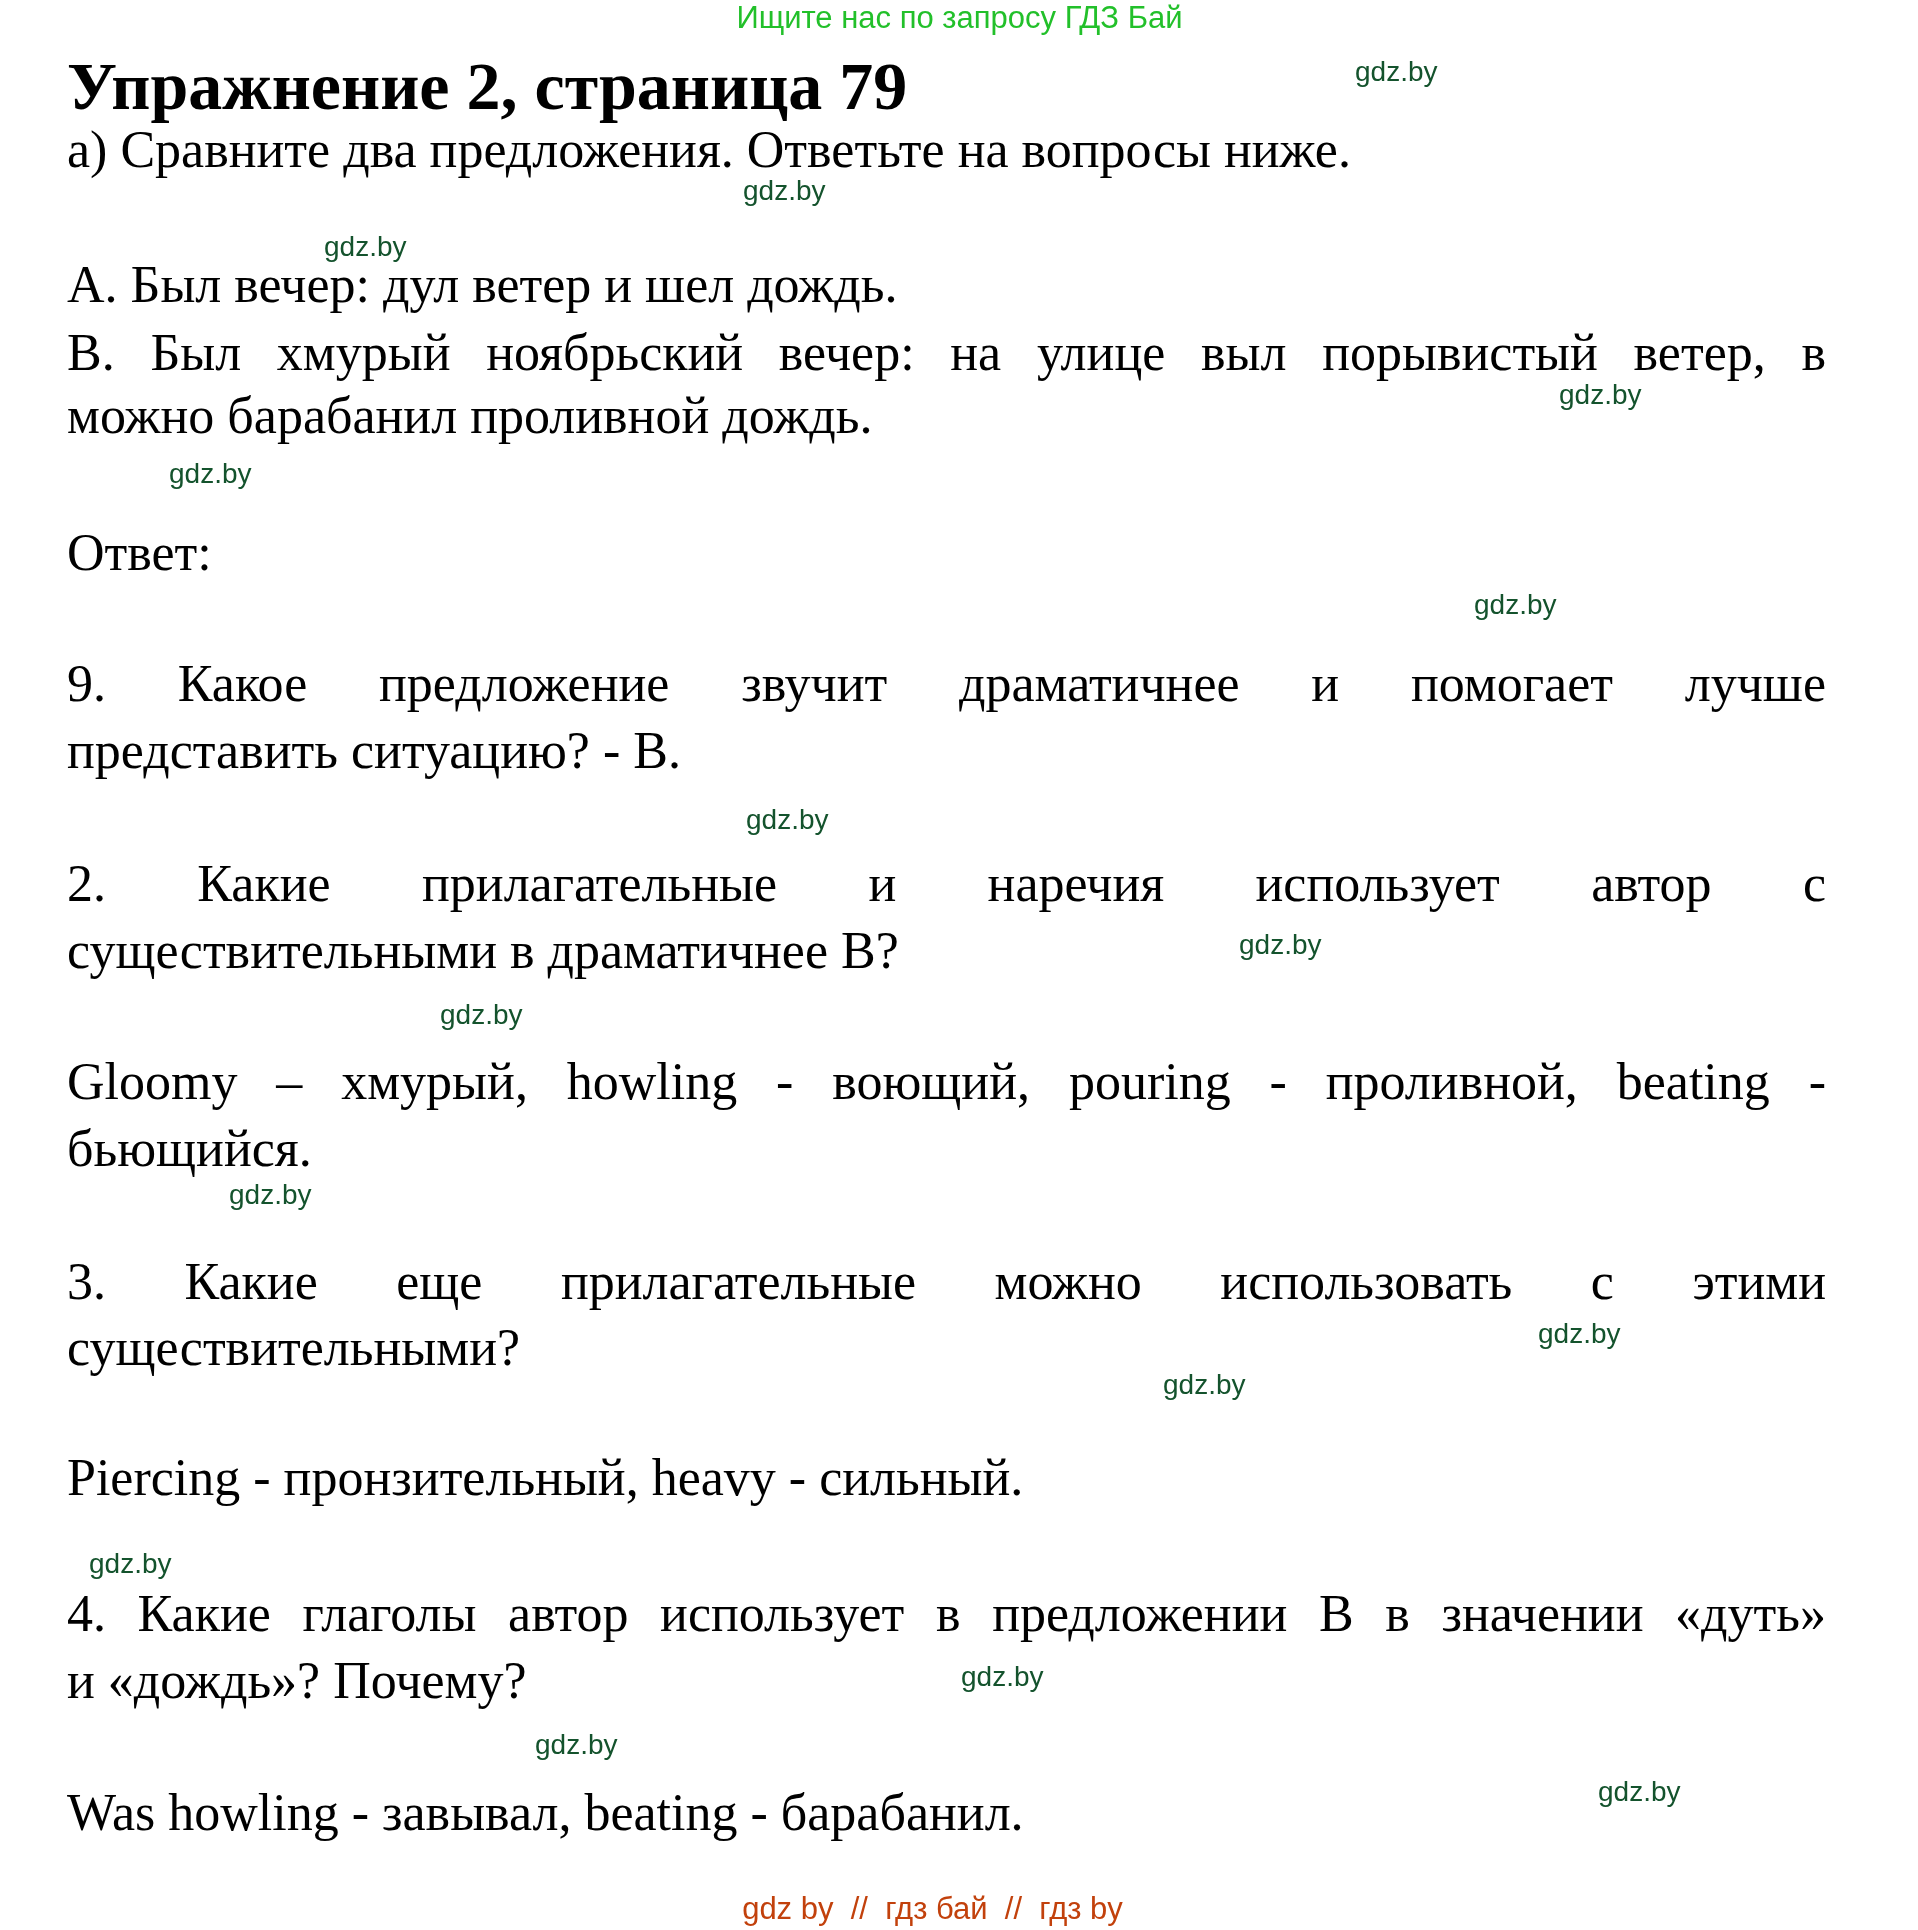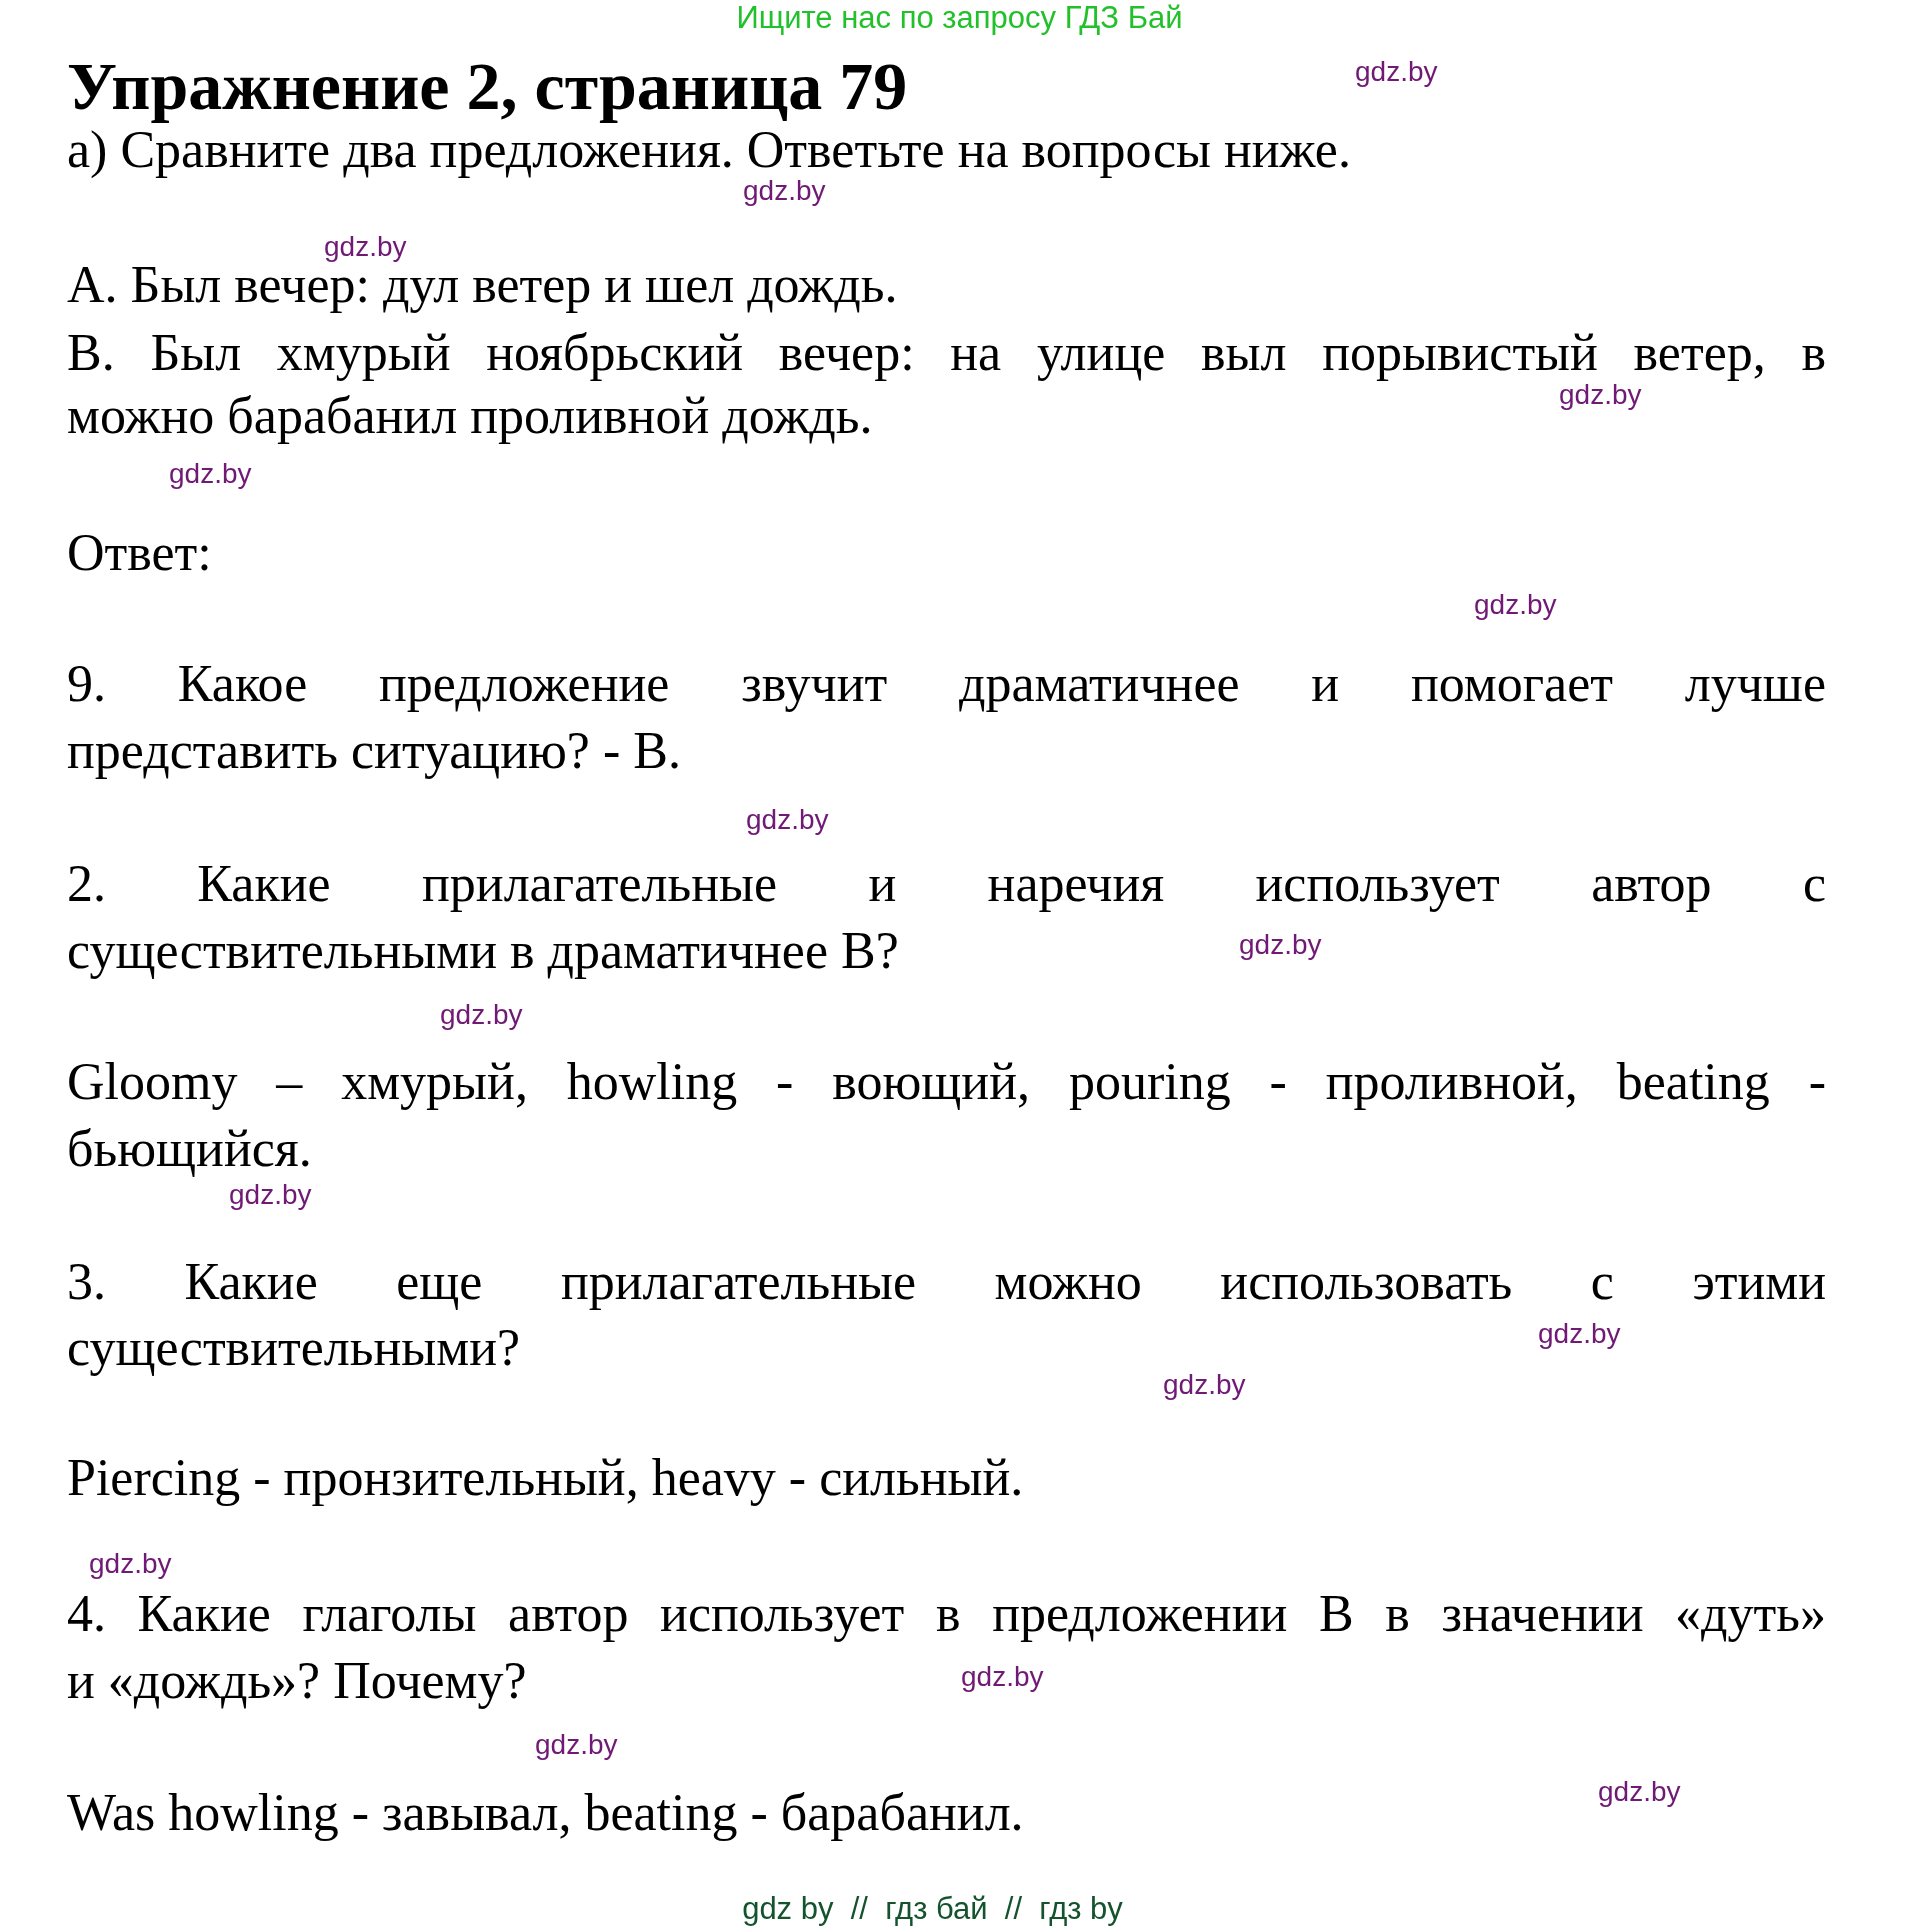--- a/index.html
+++ b/index.html
@@ -6,31 +6,31 @@
   body { width: 1919px; height: 1931px; position: relative; overflow: hidden; }
   .ln {
     position: absolute; left: 67px; width: 1759px; white-space: nowrap;
     font-family: "Liberation Serif", "DejaVu Serif", serif;
     font-size: 52px; line-height: 59px; color: #000;
   }
   .just { text-align: justify; text-align-last: justify; white-space: normal; height: 59px; overflow: hidden; }
   .title { font-weight: bold; font-size: 68px; }
   .wm {
     position: absolute; font-family: "Liberation Sans", "DejaVu Sans", sans-serif;
-    font-size: 28px; line-height: 30px; color: #701a75; white-space: nowrap;
+    font-size: 28px; line-height: 30px; color: #14532d; white-space: nowrap;
   }
   .top-banner {
     position: absolute; left: 0; width: 1919px; top: 0; text-align: center;
     font-family: "Liberation Sans", "DejaVu Sans", sans-serif;
     font-size: 31px; line-height: 36px; color: #22c02a;
   }
   .footer {
     position: absolute; left: 0; width: 1865px; top: 1891px; text-align: center;
     font-family: "Liberation Sans", "DejaVu Sans", sans-serif;
-    font-size: 31px; line-height: 36px; color: #14532d; white-space: pre;
+    font-size: 31px; line-height: 36px; color: #c2410c; white-space: pre;
   }
 </style>
 </head>
 <body>
 
 <div class="top-banner">Ищите нас по запросу ГДЗ Бай</div>
 
 <div class="ln title" style="top:57px">Упражнение 2, страница 79</div>
 <div class="ln" style="top:120px">а) Сравните два предложения. Ответьте на вопросы ниже.</div>
 

